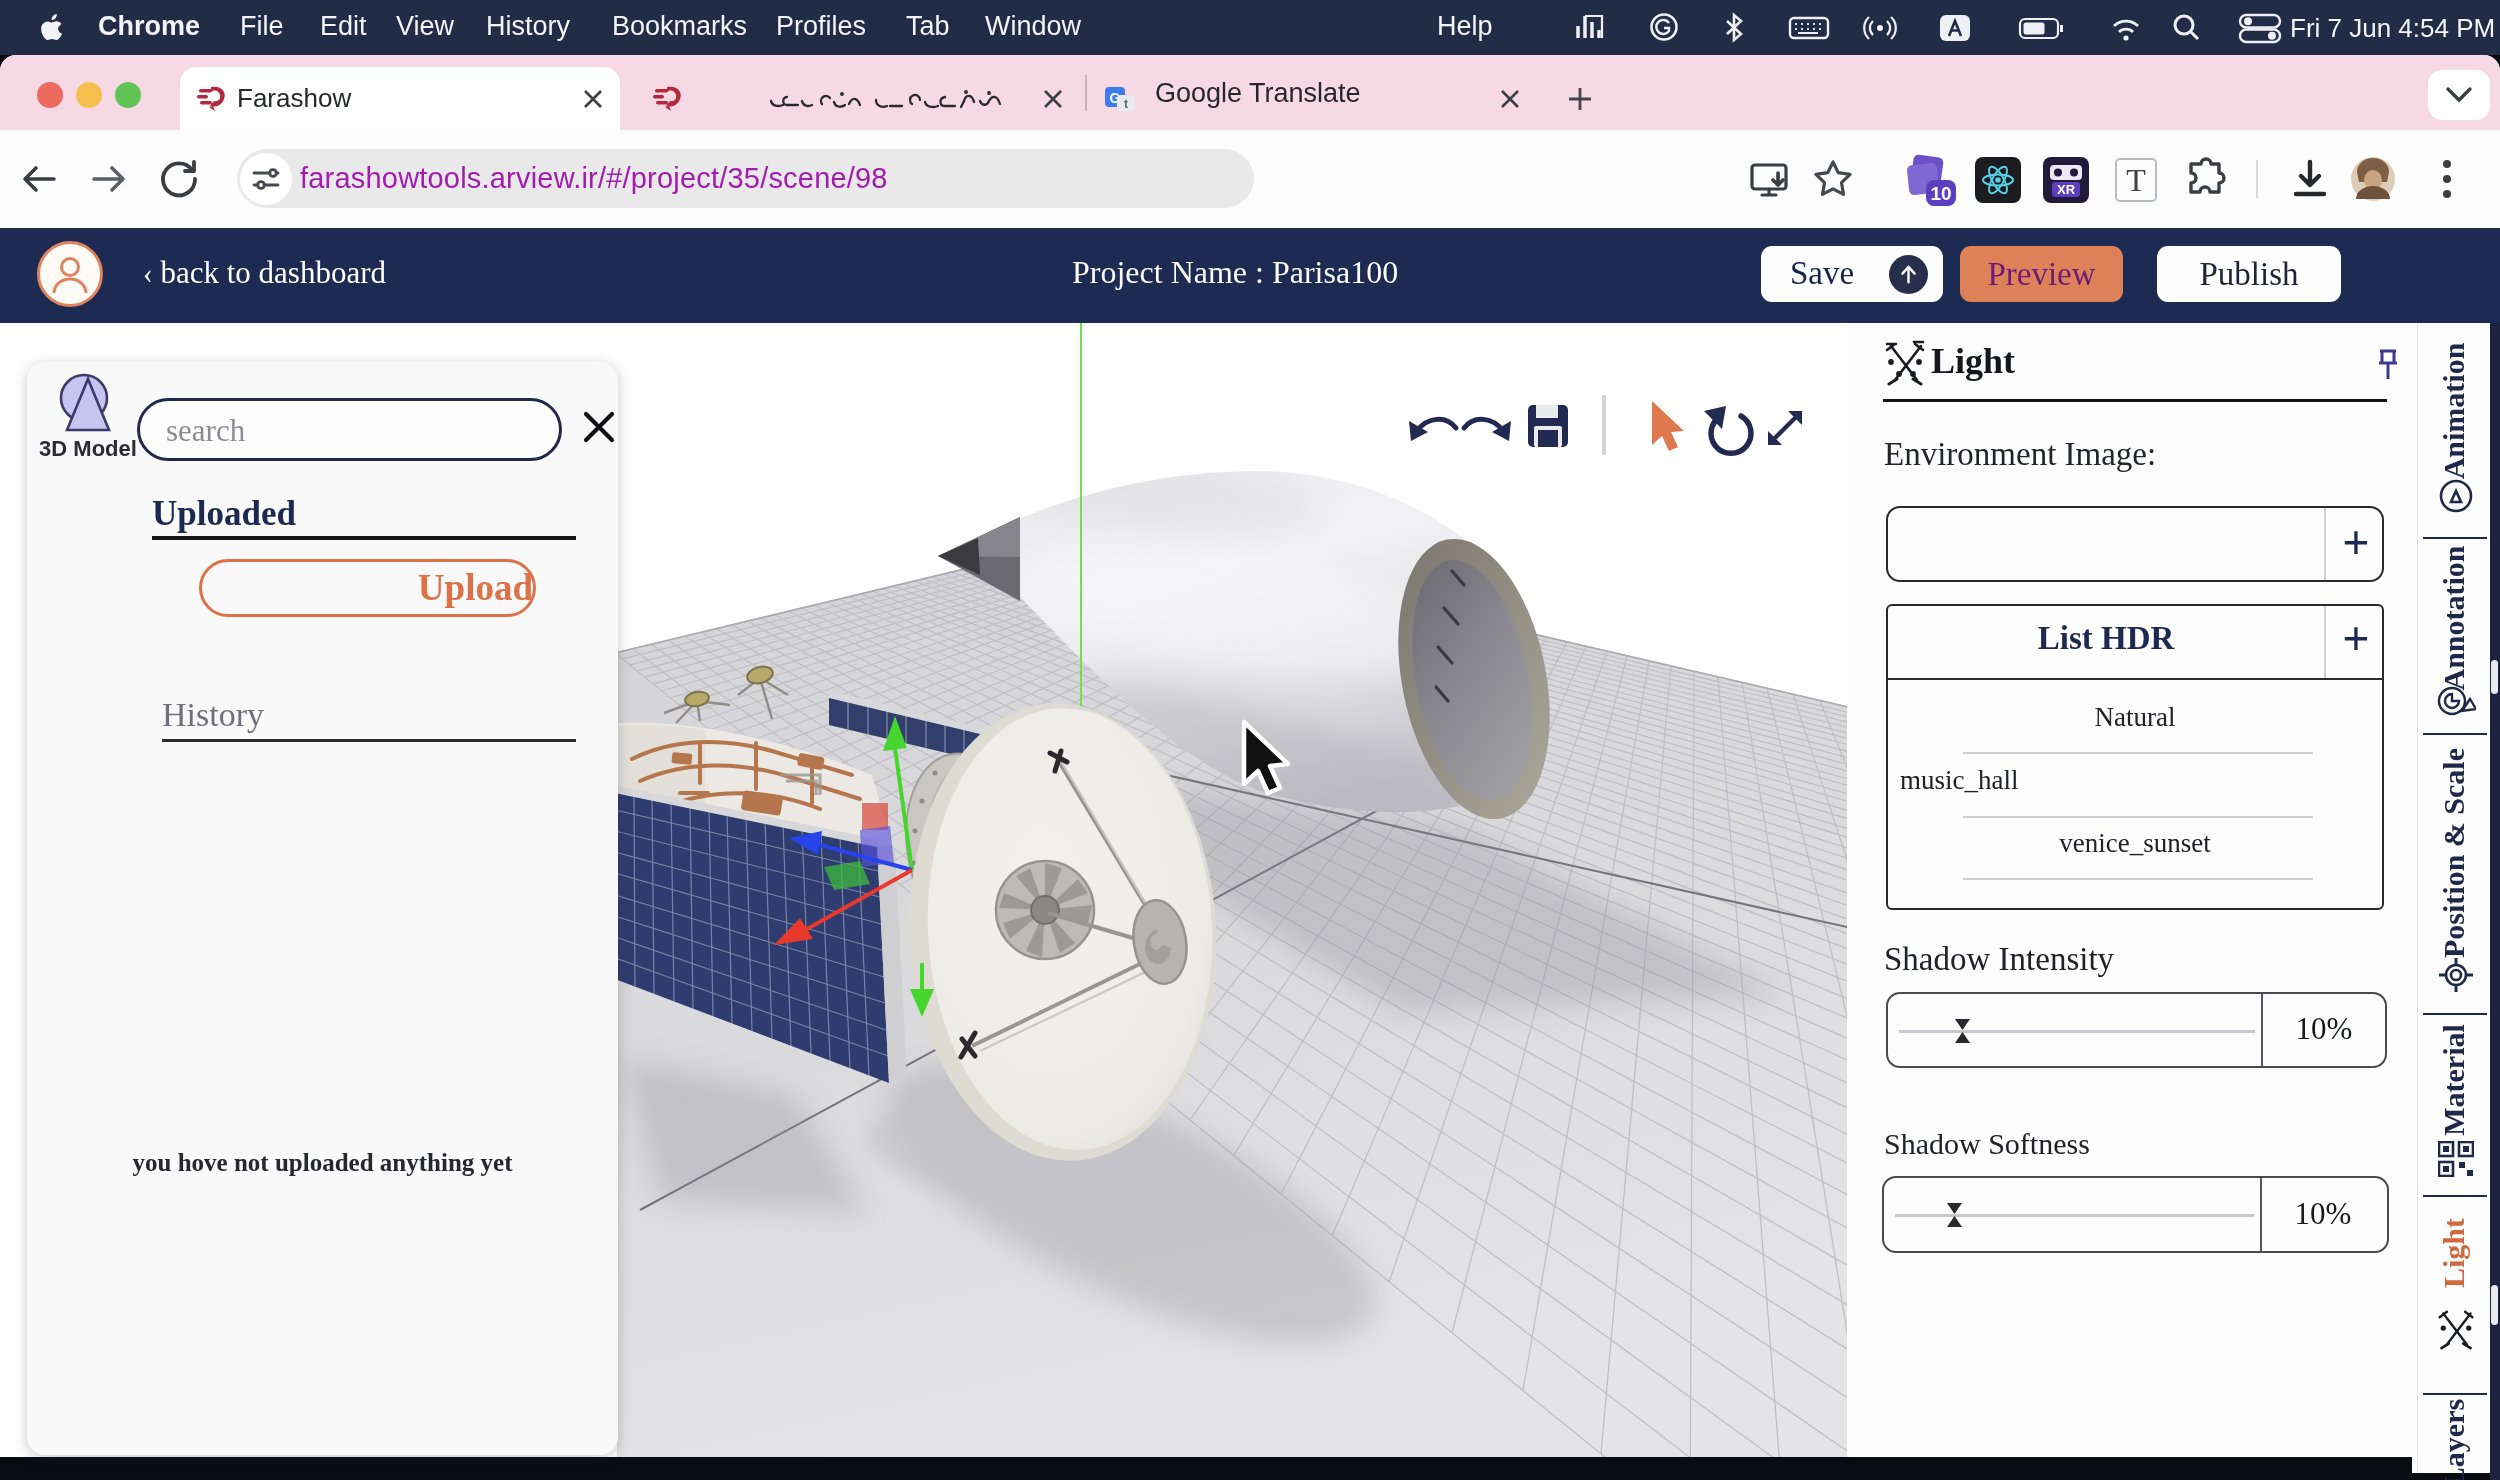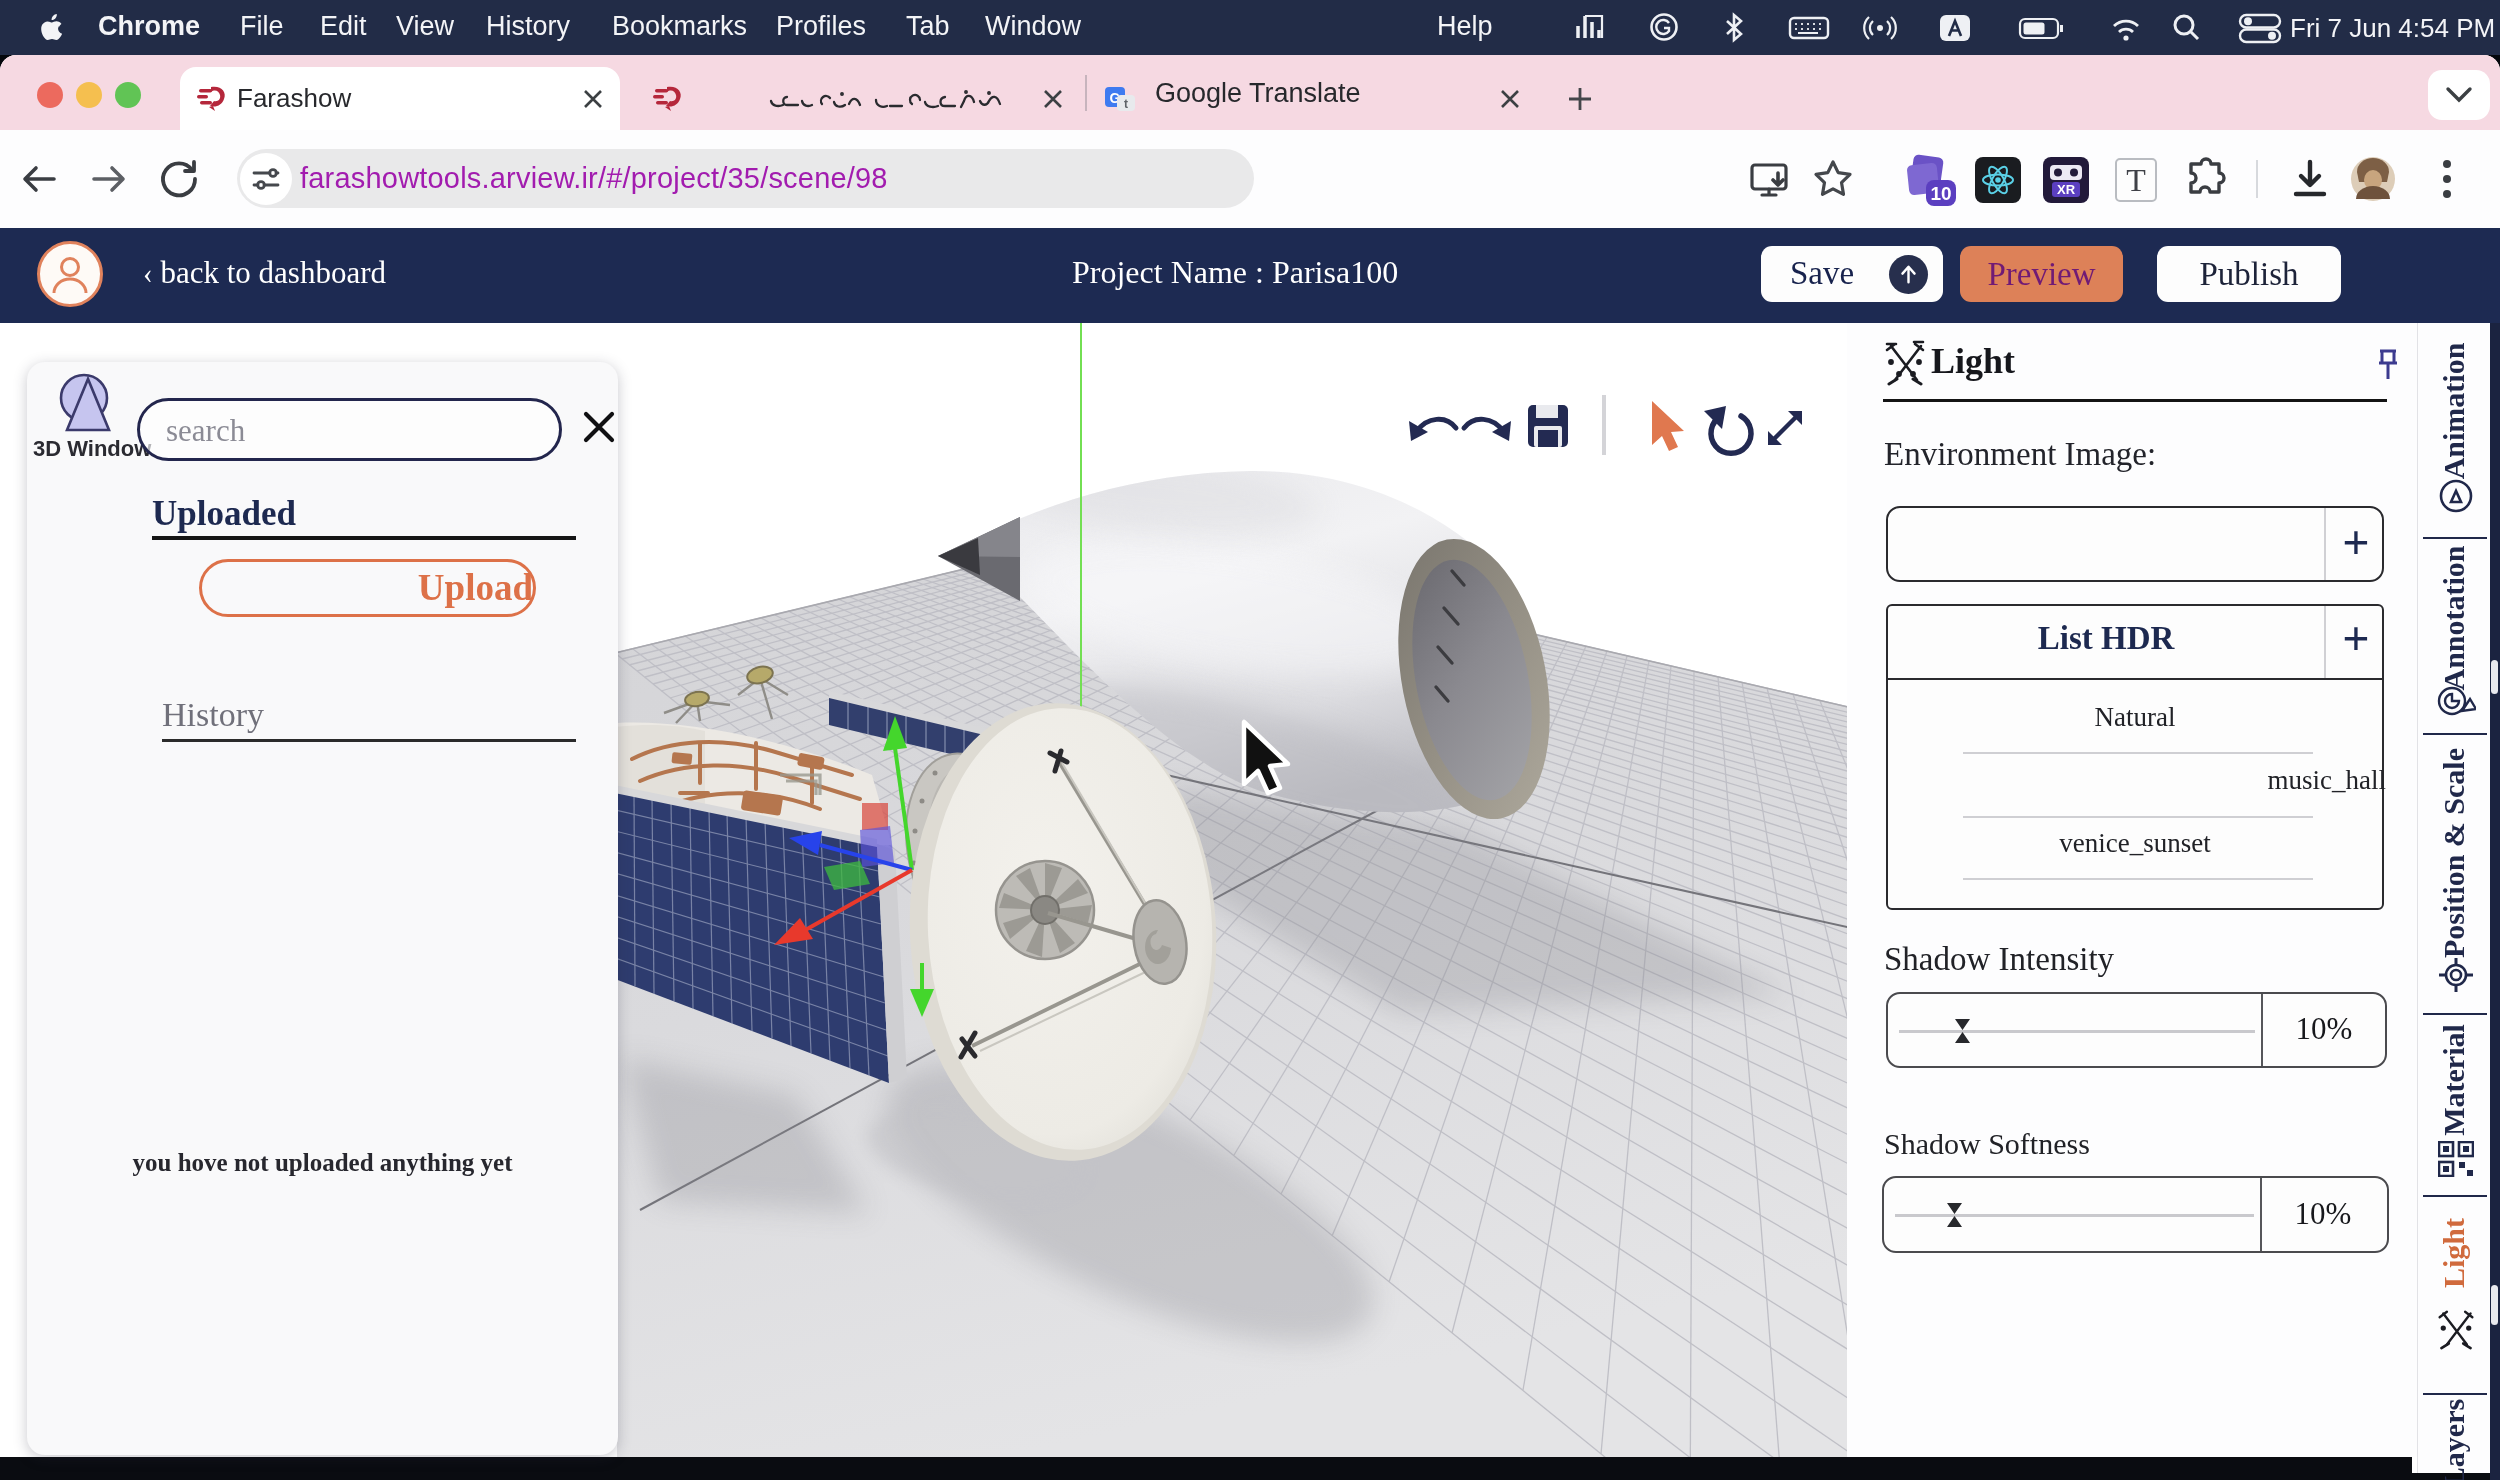--- a/index.html
+++ b/index.html
@@ -553,21 +553,21 @@
     <rect x="1538" y="107" width="20" height="17" fill="#232a52"></rect>
     <line x1="1604" y1="72" x2="1604" y2="132" stroke="#d4d4d8" stroke-width="4"></line>
     <path d="M1652 78 l0 44 10 -9 7 15 9 -4 -7 -15 13 -1 z" fill="#e0784f"></path>
   </g>
 </svg>
 <div id="leftcard">
   <svg class="abs" style="left:30px;top:8px" width="96" height="66" viewBox="0 0 96 66">
     <circle cx="27" cy="28" r="23" fill="#c6c5ef" stroke="#3b3a6b" stroke-width="2.6"></circle>
     <path d="M10 60 L31 9 L52 60 Z" fill="#c6c5ef" stroke="#3b3a6b" stroke-width="2.6"></path>
   </svg>
-  <div class="abs" style="left:6px;top:74px;width:110px;text-align:center;white-space:nowrap;font-family:'Liberation Sans',sans-serif;font-weight:bold;font-size:22px;color:#2a2a31">3D Window</div>
+  <div class="abs" style="left:6px;top:74px;width:110px;text-align:center;white-space:nowrap;font-family:'Liberation Sans',sans-serif;font-weight:bold;font-size:22px;color:#2a2a31">3D Model</div>
   <div class="abs" style="left:110px;top:36px;width:425px;height:63px;border:3px solid #23264d;border-radius:32px;background:rgba(255,255,255,.65)">
     <span style="position:absolute;left:26px;top:12px;font-size:31px;color:#8b8b95">search</span>
   </div>
   <svg class="abs" style="left:552px;top:45px" width="40" height="40" viewBox="0 0 40 40" stroke="#101012" stroke-width="4.2" stroke-linecap="round">
           <path d="M7 7 L33 33 M33 7 L7 33"></path>
         </svg>
   <div class="abs navy" style="left:125px;top:132px;font-size:35px;font-weight:bold">Uploaded</div>
   <div class="abs" style="left:125px;top:174px;width:424px;height:3.5px;background:#151515"></div>
   <div class="abs" style="left:172px;top:197px;width:337px;height:58px;border:3px solid #dd7148;border-radius:30px;text-align:right;line-height:52px;font-size:37px;font-weight:bold;color:#dd7148">Upload</div>
   <div class="abs" style="left:135px;top:334px;font-size:34px;color:#70707a">History</div>
@@ -594,21 +594,21 @@
     <div style="position:absolute;left:436px;top:0;width:1.6px;height:72px;background:#d0d0d4"></div>
     <div style="position:absolute;left:437px;top:7px;width:62px;text-align:center;font-size:48px;font-weight:600;color:#1d2950">+</div>
   </div>
   <div class="abs" style="left:39px;top:281px;width:498px;height:306px;border:2px solid #2a2a2e;border-radius:6px;background:#fdfdfd">
     <div style="position:absolute;left:0;top:72px;width:100%;height:2px;background:#2a2a2e"></div>
     <div style="position:absolute;left:436px;top:0;width:1.6px;height:72px;background:#d0d0d4"></div>
     <div style="position:absolute;left:0;top:14px;width:436px;text-align:center;font-size:33px;font-weight:bold;color:#1d2950">List HDR</div>
     <div style="position:absolute;left:437px;top:5px;width:62px;text-align:center;font-size:48px;font-weight:600;color:#1d2950">+</div>
     <div style="position:absolute;left:0;top:96px;width:100%;text-align:center;font-size:27px;color:#212227">Natural</div>
     <div style="position:absolute;left:75px;top:146px;width:350px;height:1.5px;background:#cfcfd3"></div>
-    <div style="position:absolute;left:4px;top:159px;width:100%;text-align:right;font-size:27px;color:#212227">music_hall</div>
+    <div style="position:absolute;left:12px;top:159px;width:100%;text-align:left;font-size:27px;color:#212227">music_hall</div>
     <div style="position:absolute;left:75px;top:210px;width:350px;height:1.5px;background:#cfcfd3"></div>
     <div style="position:absolute;left:0;top:222px;width:100%;text-align:center;font-size:27px;color:#212227">venice_sunset</div>
     <div style="position:absolute;left:75px;top:272px;width:350px;height:1.5px;background:#cfcfd3"></div>
   </div>
   <div class="abs" style="left:37px;top:618px;font-size:33px;color:#212227">Shadow Intensity</div>
   <div class="abs" style="left:39px;top:669px;width:501px;height:76px;border:2px solid #4a4a4e;border-radius:14px;background:#fdfdfd">
     <div style="position:absolute;left:373px;top:0;width:2px;height:72px;background:#55565a"></div>
     <div style="position:absolute;left:11px;top:36px;width:356px;height:2.5px;background:#c9c9cd"></div>
     <svg style="position:absolute;left:66px;top:24px" width="17" height="26" viewBox="0 0 17 26" fill="#27282c">
             <path d="M1 1 h15 l-7.5 11 z M1 25 h15 l-7.5 -11 z"></path>

